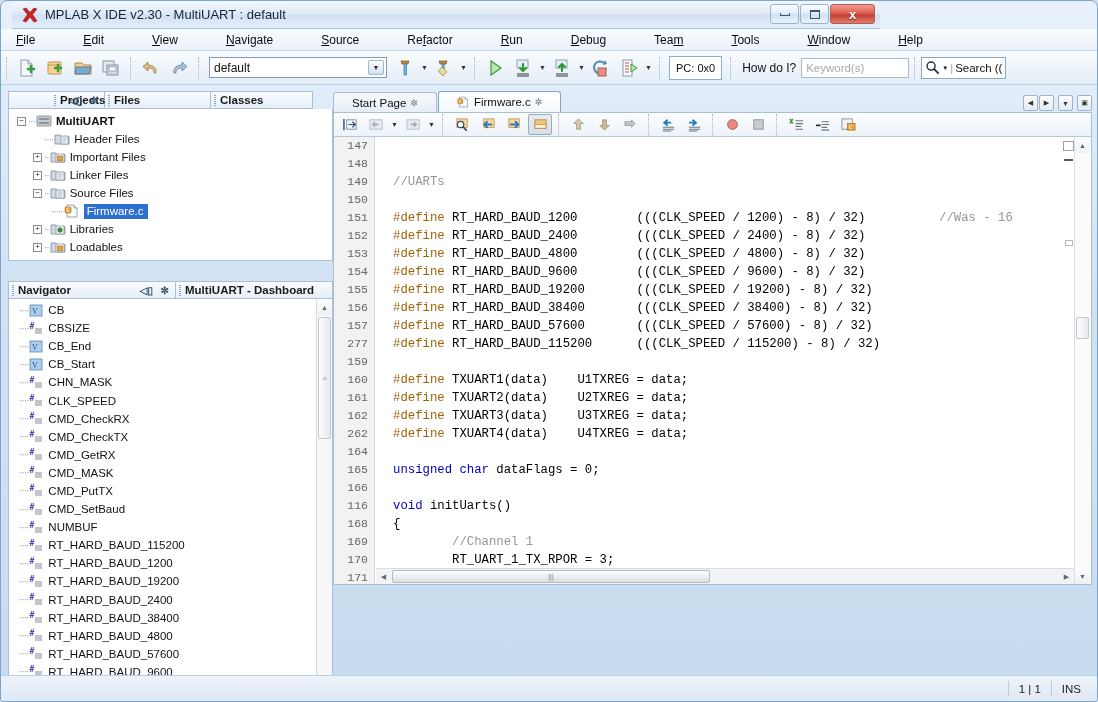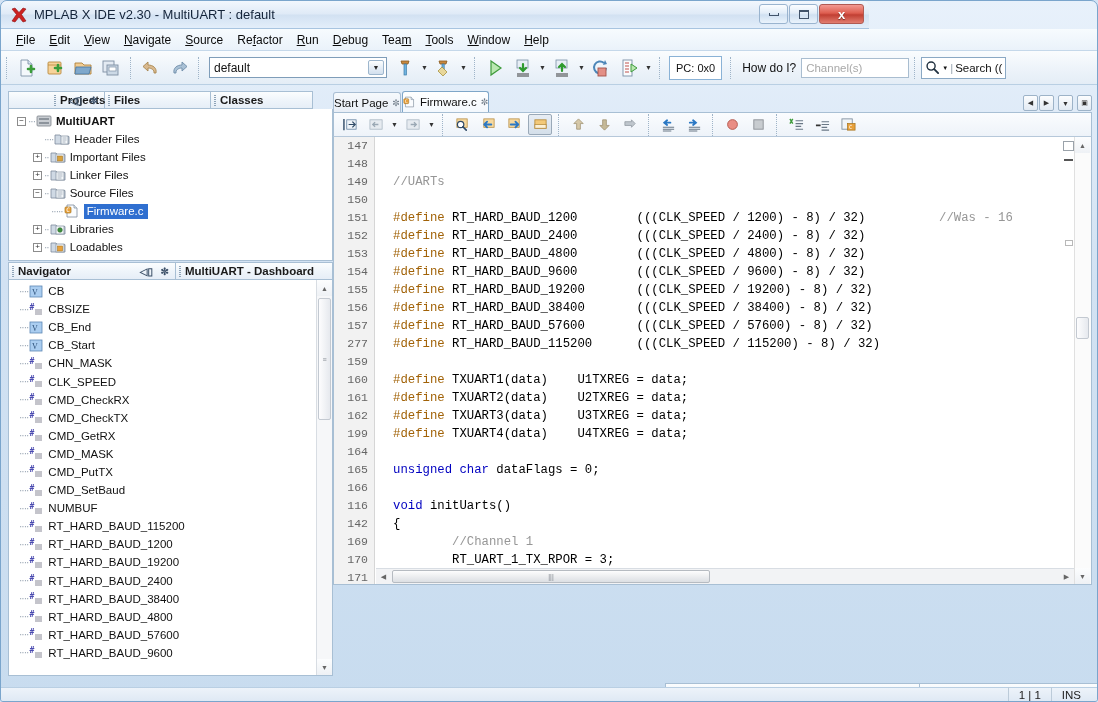--- a/index.html
+++ b/index.html
@@ -15,21 +15,21 @@
     position: absolute; left: 0; top: 0;
     width: 1098px; height: 702px;
     background: linear-gradient(180deg,#e8f1fb 0%, #d2e2f3 40%, #c8dcef 100%);
     border: 1px solid #7aa5cc;
     border-radius: 7px 7px 3px 3px;
     overflow: hidden;
   }
 
   
   .titlebar {
-    position: absolute; left: 0; top: 0; width: 868px; height: 28px;
+    position: absolute; left: 11px; top: 0; width: 868px; height: 28px;
     background: linear-gradient(180deg,#f2f7fd 0%,#dfeaf7 48%,#d2e1f2 52%,#e3eefa 100%);
     border-bottom: 1px solid #a8c4e0;
     border-radius: 6px 6px 0 0;
   }
   .title-icon {
     position: absolute; left: 9px; top: 5px; width: 18px; height: 18px;
   }
   .title-text {
     position: absolute; left: 33px; top: 6px;
     font-size: 13px; color: #14243a;
@@ -49,21 +49,21 @@
   }
   .wb-min { width: 10px; height: 3px; border: 1px solid #40536a; border-top: none; background: none; }
   .wb-max { width: 10px; height: 9px; border: 1px solid #40536a; border-top-width: 2px; }
   .wb-close { color: #fff; font-size: 13px; font-weight: bold; line-height: 1; text-shadow: 0 1px 1px #702d24; }
 
   
   .menubar {
     position: absolute; left: 0; top: 28px; width: 1098px; height: 22px;
     background: linear-gradient(180deg,#f7fbfe 0%,#eaf2fa 100%);
     border-bottom: 1px solid #c5d8ea;
-    display: flex; align-items: center; padding-left: 8px;
+    display: flex; align-items: center; padding-left: 8px; gap: 34px;
   }
   .menu-item {
     padding: 2px 7px; font-size: 12px; color: #0b0b0b; cursor: default;
   }
   .menu-item u { text-decoration: underline; }
 
   
   .toolbar {
     position: absolute; left: 0; top: 50px; width: 1098px; height: 34px;
     background: linear-gradient(180deg,#fafcfe 0%,#eef4fa 50%,#e4edf6 100%);
@@ -183,21 +183,21 @@
   .hscroll {
     position: absolute; left: 0; bottom: 0; height: 16px; right: 0;
     background: #f2f3f5; border-top: 1px solid #d8dde3;
   }
 
   
   .editorcol { position: absolute; left: 332px; top: 90px; width: 759px; height: 578px; }
   .etabs { height: 21px; display: flex; align-items: flex-end; position: relative; }
   .etab {
     height: 20px; display: flex; align-items: center; gap: 4px;
-    padding: 0 0; font-size: 11.5px; color: #111;
+    padding: 0 18px; font-size: 11.5px; color: #111;
     background: linear-gradient(180deg,#f6f9fc 0%,#e8eef6 100%);
     border: 1px solid #a9bed3; border-bottom: none;
     border-radius: 3px 3px 0 0; margin-right: 1px;
   }
   .etab.active {
     background: linear-gradient(180deg,#ffffff 0%,#f3f8fd 100%);
     border-color: #7fa6c8; height: 21px;
   }
   .etab .x { color: #6c7885; font-size: 9px; }
   .etabs-right { position: absolute; right: 0; bottom: 1px; display: flex; gap: 1px; }
@@ -243,21 +243,21 @@
   .cm  { color: #969696; }
 
   
   .bottomrow { position: absolute; left: 332px; top: 592px; width: 759px; height: 76px; }
   .out-head-row { display: flex; }
   .out-body { border: 1px solid #a8bfd4; border-top: none; background: #f2f2f2; height: 55px; position: relative; }
   .out-gutter { position: absolute; left: 0; top: 0; width: 20px; bottom: 0; background: #ededed; border-right: 1px solid #dcdcdc; }
 
   
   .statusbar {
-    position: absolute; left: 0; bottom: 0; width: 1098px; height: 14px;
+    position: absolute; left: 0; bottom: 0; width: 1098px; height: 26px;
     background: linear-gradient(180deg,#edf3fa 0%,#dfe9f4 100%);
     border-top: 1px solid #b9cfe3;
     display: flex; align-items: center; justify-content: flex-end;
     font-size: 11.5px; color: #222;
   }
   .sb-cell { border-left: 1px solid #bccbd9; padding: 0 10px; height: 15px; display: flex; align-items: center; }
   .sb-pad { width: 8px; }
 </style>
 </head>
 <body>
@@ -406,21 +406,21 @@
     <div class="tb-sep"></div>
 
     <div class="pcbox">
       <span>PC: 0x0</span>
     </div>
 
     <div class="tb-sep"></div>
 
     <div class="howdoi">How do I?</div>
     <div class="kwinput">
-      <span>Channel(s)</span>
+      <span>Keyword(s)</span>
     </div>
 
     <div class="tb-sep"></div>
 
     <div class="searchbox">
       <svg width="15" height="15" viewBox="0 0 16 16">
         <circle cx="6.5" cy="6.5" r="4.3" fill="none" stroke="#20303f" stroke-width="1.5"></circle>
         <path d="M9.8 9.8 L14 14" stroke="#20303f" stroke-width="2" stroke-linecap="round"></path>
       </svg>
       <span style="font-size:6px;">▼</span>
@@ -535,21 +535,21 @@
             <path d="M1 3h5l1.3 1.6H15V12H1z" fill="#cfd9e4" stroke="#7e8c9c" stroke-width="0.8"></path>
             <rect x="6" y="4" width="8" height="8" fill="#f5f8fb" stroke="#7e8c9c" stroke-width="0.7"></rect>
             <rect x="7.5" y="6" width="5" height="5" fill="#e8a13c" stroke="#a8751f" stroke-width="0.6"></rect>
           </svg>
           <span class="tlabel">Loadables</span>
         </div>
 
       </div>
     </div>
 
-    <div class="tabrow" style="margin-top:1px;">
+    <div class="tabrow" style="margin-top:20px;">
       <div class="panel-head" style="width:168px;">
         <div class="grip"></div>
         <span>Navigator</span>
         <span style="position:absolute;right:22px;font-size:10px;color:#3c5068;">◁▯</span>
         <span style="position:absolute;right:6px;font-size:10px;color:#3c5068;">✼</span>
       </div>
       <div class="panel-head" style="width:157px;border-left:none;">
         <div class="grip"></div>
         <span>MultiUART - Dashboard</span>
       </div>
@@ -914,26 +914,26 @@
         <div class="gnum">153</div>
         <div class="gnum">154</div>
         <div class="gnum">155</div>
         <div class="gnum">156</div>
         <div class="gnum">157</div>
         <div class="gnum">277</div>
         <div class="gnum">159</div>
         <div class="gnum">160</div>
         <div class="gnum">161</div>
         <div class="gnum">162</div>
-        <div class="gnum">199</div>
+        <div class="gnum">262</div>
         <div class="gnum">164</div>
         <div class="gnum">165</div>
         <div class="gnum">166</div>
         <div class="gnum">116</div>
-        <div class="gnum">142</div>
+        <div class="gnum">168</div>
         <div class="gnum">169</div>
         <div class="gnum">170</div>
         <div class="gnum">171</div>
       </div>
 
       <div class="codelines" id="codelines"><div class="cline">&nbsp;</div><div class="cline">&nbsp;</div><div class="cline"><span class="cm">//UARTs</span></div><div class="cline">&nbsp;</div><div class="cline"><span class="pp">#define</span><span> RT_HARD_BAUD_1200        (((CLK_SPEED / 1200) - 8) / 32)          </span><span class="cm">//Was - 16</span></div><div class="cline"><span class="pp">#define</span><span> RT_HARD_BAUD_2400        (((CLK_SPEED / 2400) - 8) / 32)</span></div><div class="cline"><span class="pp">#define</span><span> RT_HARD_BAUD_4800        (((CLK_SPEED / 4800) - 8) / 32)</span></div><div class="cline"><span class="pp">#define</span><span> RT_HARD_BAUD_9600        (((CLK_SPEED / 9600) - 8) / 32)</span></div><div class="cline"><span class="pp">#define</span><span> RT_HARD_BAUD_19200       (((CLK_SPEED / 19200) - 8) / 32)</span></div><div class="cline"><span class="pp">#define</span><span> RT_HARD_BAUD_38400       (((CLK_SPEED / 38400) - 8) / 32)</span></div><div class="cline"><span class="pp">#define</span><span> RT_HARD_BAUD_57600       (((CLK_SPEED / 57600) - 8) / 32)</span></div><div class="cline"><span class="pp">#define</span><span> RT_HARD_BAUD_115200      (((CLK_SPEED / 115200) - 8) / 32)</span></div><div class="cline">&nbsp;</div><div class="cline"><span class="pp">#define</span><span> TXUART1(data)    U1TXREG = data;</span></div><div class="cline"><span class="pp">#define</span><span> TXUART2(data)    U2TXREG = data;</span></div><div class="cline"><span class="pp">#define</span><span> TXUART3(data)    U3TXREG = data;</span></div><div class="cline"><span class="pp">#define</span><span> TXUART4(data)    U4TXREG = data;</span></div><div class="cline">&nbsp;</div><div class="cline"><span class="kw">unsigned char</span><span> dataFlags = 0;</span></div><div class="cline">&nbsp;</div><div class="cline"><span class="kw">void</span><span> initUarts()</span></div><div class="cline"><span>{</span></div><div class="cline"><span>        </span><span class="cm">//Channel 1</span></div><div class="cline"><span>        RT_UART_1_TX_RPOR = 3;</span></div><div class="cline"><span>        RPINR18 = RT_UART_1_RX_RP;</span></div></div>
 
       <div class="vscroll" style="right:0;width:17px;background:#fbfbfb;border-left:1px solid #e0e0e0;">
         <div class="vs-up">▲</div>
         <div class="vs-thumb" style="top:180px;height:22px;"></div>

